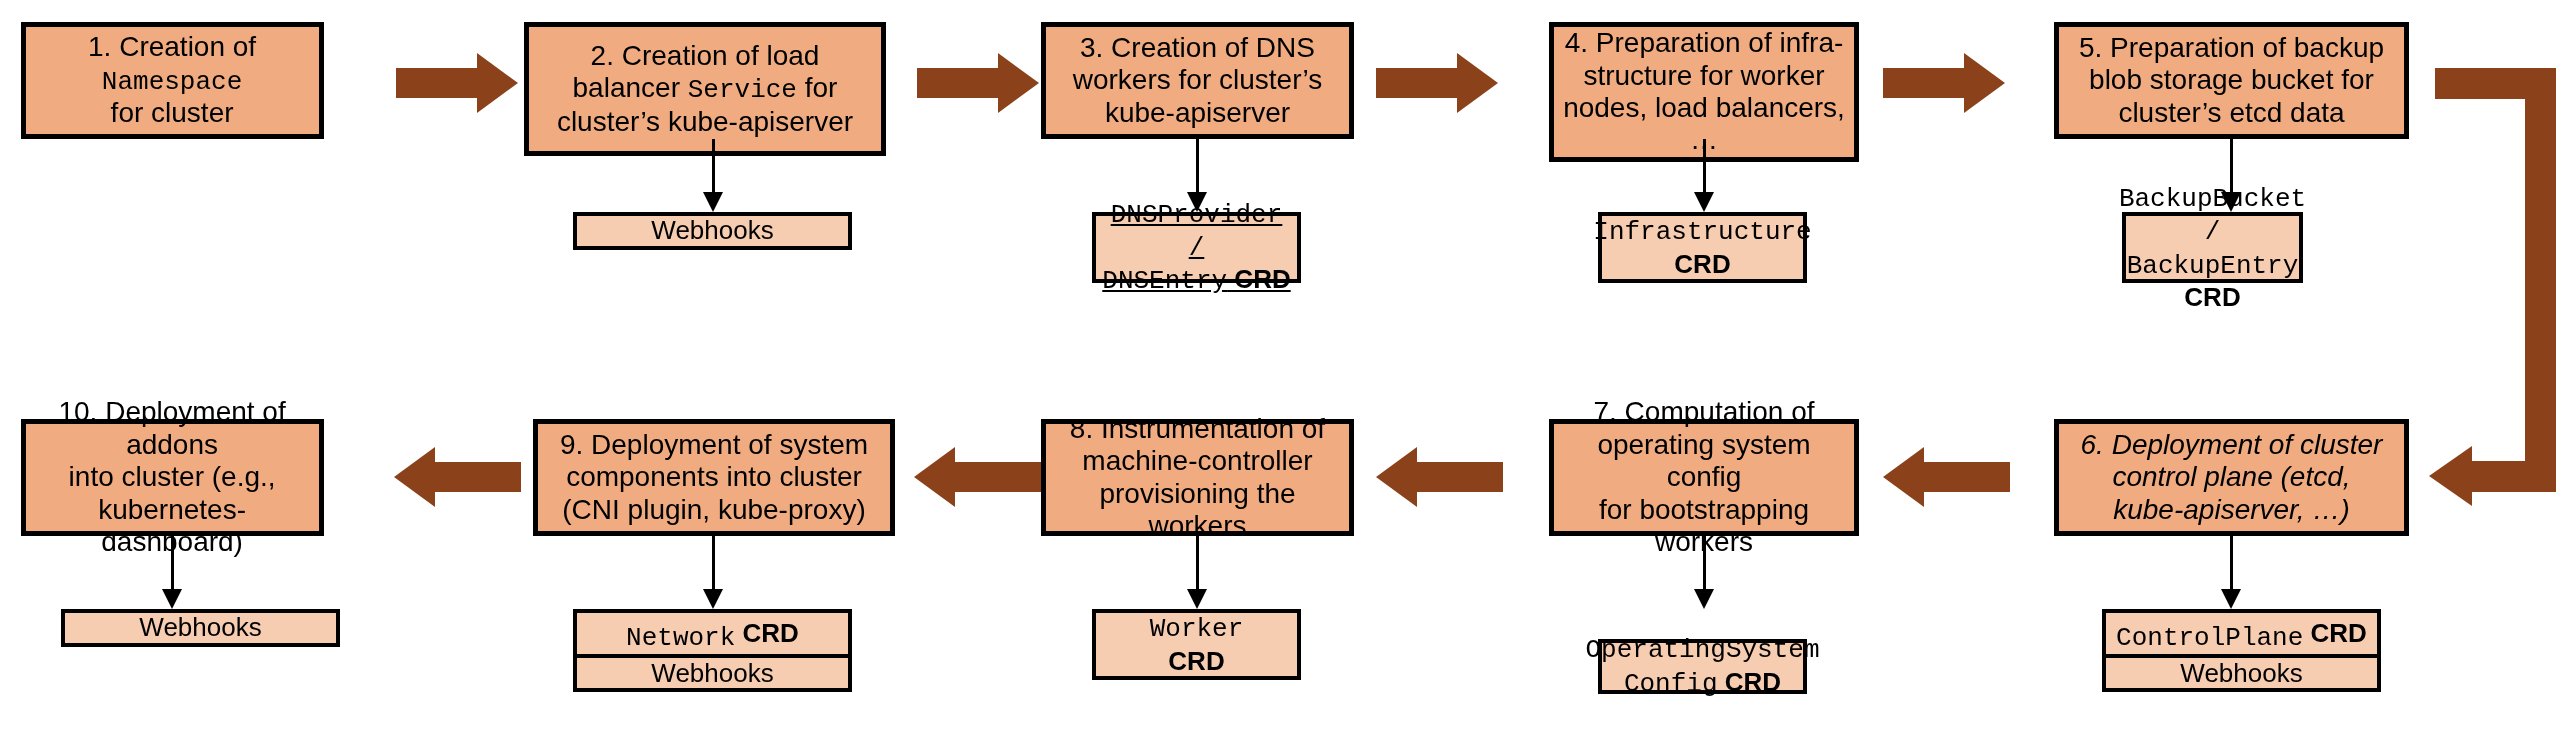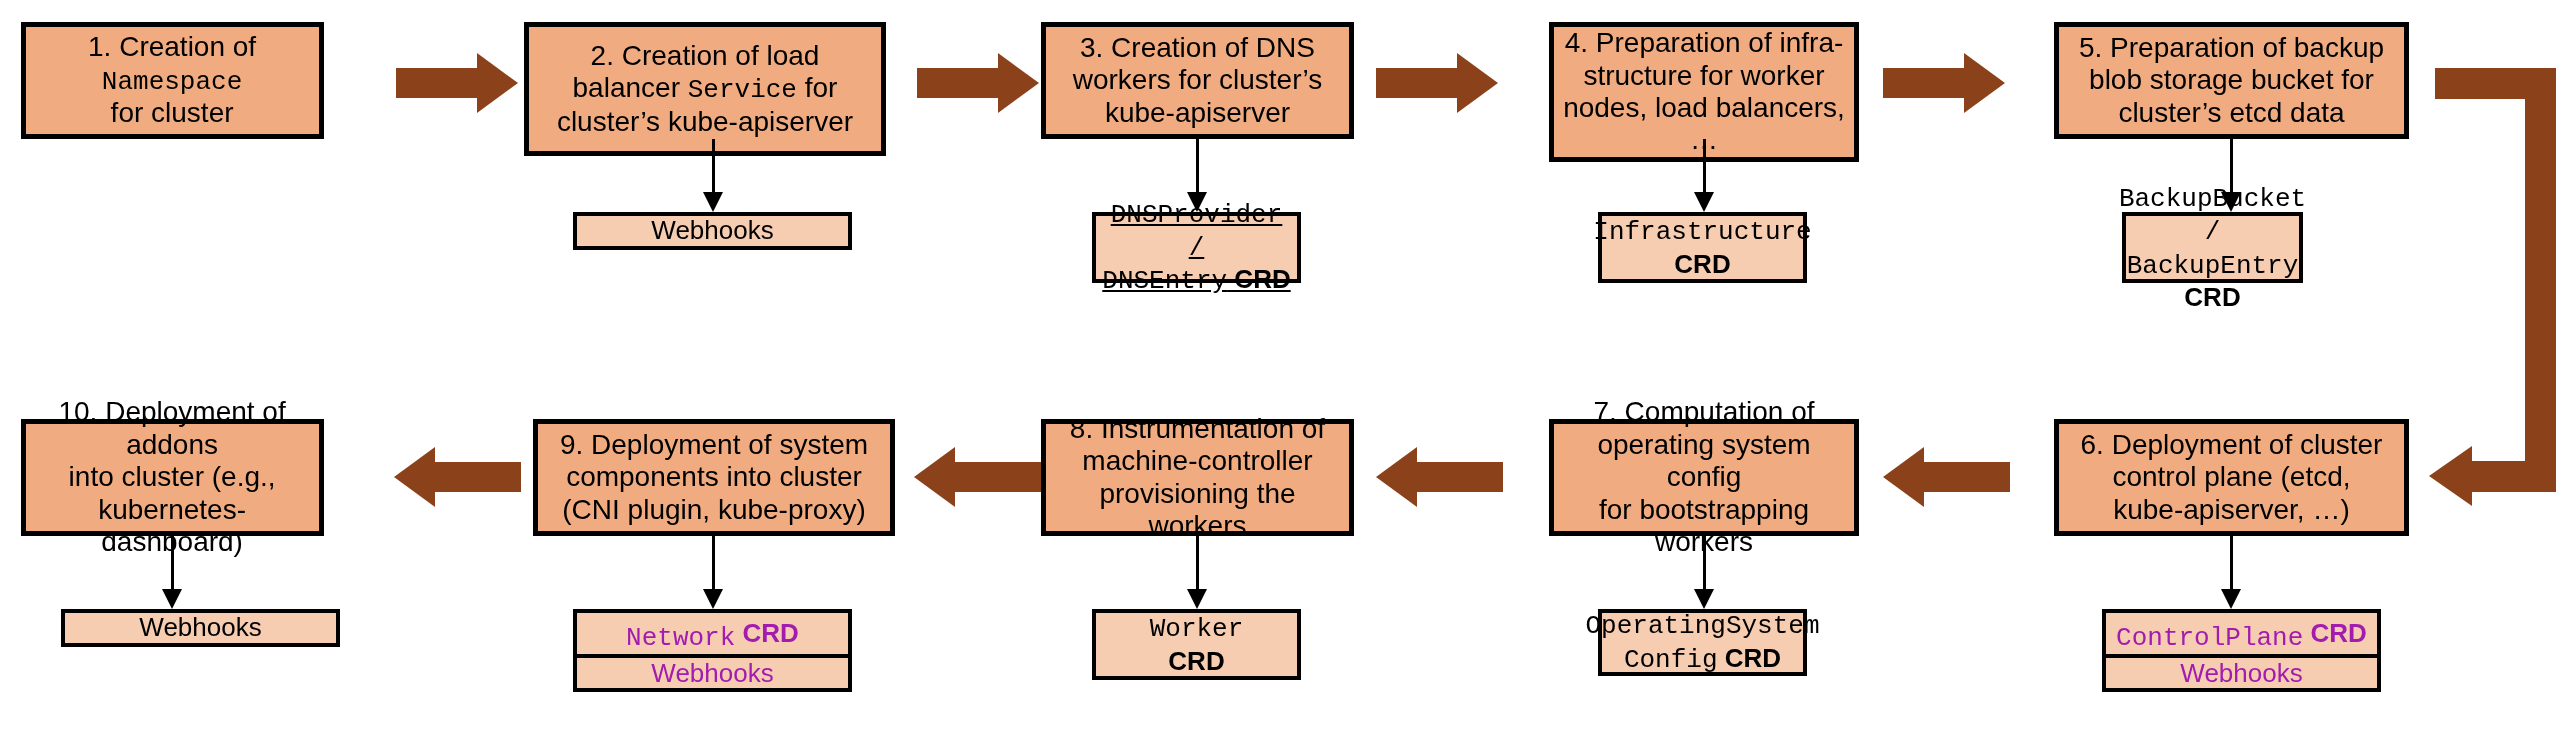--- a/index.html
+++ b/index.html
@@ -14,21 +14,21 @@
   .bold{font-weight:700;}
 
   .sub{position:absolute;box-sizing:border-box;border:4.3px solid #000;
        background:#F7CDB2;display:flex;align-items:center;justify-content:center;
        text-align:center;line-height:1.2;color:#000;font-size:26px;}
   .sub .txt{padding:0 4.3px;}
 
   .stack{position:absolute;box-sizing:border-box;border:4.3px solid #000;background:#F7CDB2;
          display:flex;flex-direction:column;}
   .stack .row{flex:1;display:flex;align-items:center;justify-content:center;
-              text-align:left;font-size:26px;color:#a21caf;line-height:1.2;}
+              text-align:left;font-size:26px;color:#000000;line-height:1.2;}
   .stack .row + .row{border-top:4.3px solid #000;}
 
   .varrow{position:absolute;}
   .varrow .shaft{position:absolute;left:50%;top:0;width:3.6px;margin-left:-1.8px;
                  height:calc(100% - 18.5px);background:#000;}
   .varrow .head{position:absolute;left:50%;bottom:0;margin-left:-10.7px;width:0;height:0;
                 border-left:10.7px solid transparent;border-right:10.7px solid transparent;
                 border-top:20px solid #000;}
 
   .harrow{position:absolute;}
@@ -242,33 +242,33 @@
       <span>operating system config</span><br>
       <span>for bootstrapping workers</span>
     </div>
   </div>
 
   <div class="varrow" style="left:1694px;top:536px;width:21.4px;height:73px;">
     <div class="shaft"></div>
     <div class="head"></div>
   </div>
 
-  <div class="sub" style="left:1598px;top:609px;width:209px;height:67px;">
+  <div class="sub" style="left:1598px;top:639px;width:209px;height:55px;">
     <div class="txt">
       <span class="mono">OperatingSystem</span><br>
       <span class="mono">Config</span><span class="bold"> CRD</span>
     </div>
   </div>
 
   <div class="harrow left" style="left:1883px;top:447px;width:127px;height:60px;">
     <div class="shaft"></div>
     <div class="head"></div>
   </div>
 
-  <div class="node" style="left:2054px;top:419px;width:355px;height:117px;">
+  <div class="node" style="left:2054px;top:419px;width:355px;height:117px;font-style:italic;">
     <div class="txt">
       <span>6. Deployment of cluster</span><br>
       <span>control plane (etcd,</span><br>
       <span>kube-apiserver, …)</span>
     </div>
   </div>
 
   <div class="varrow" style="left:2221px;top:536px;width:21.4px;height:73px;">
     <div class="shaft"></div>
     <div class="head"></div>

